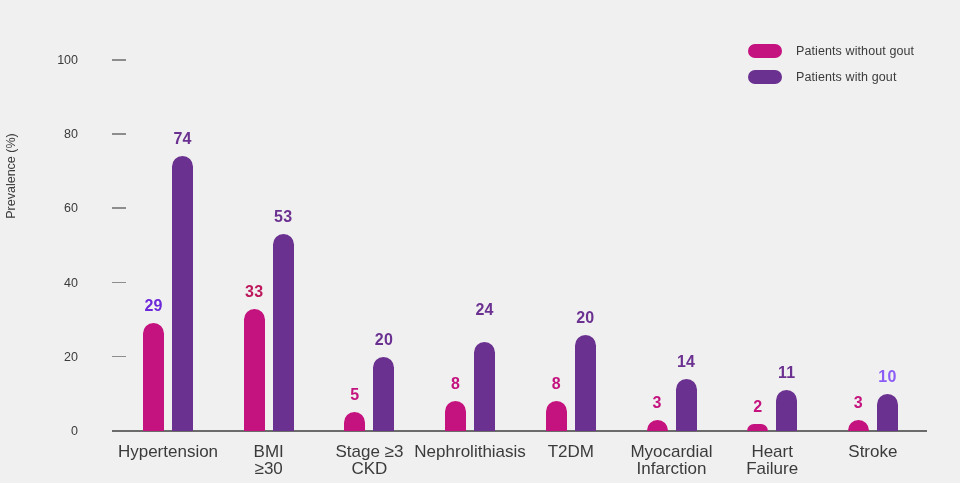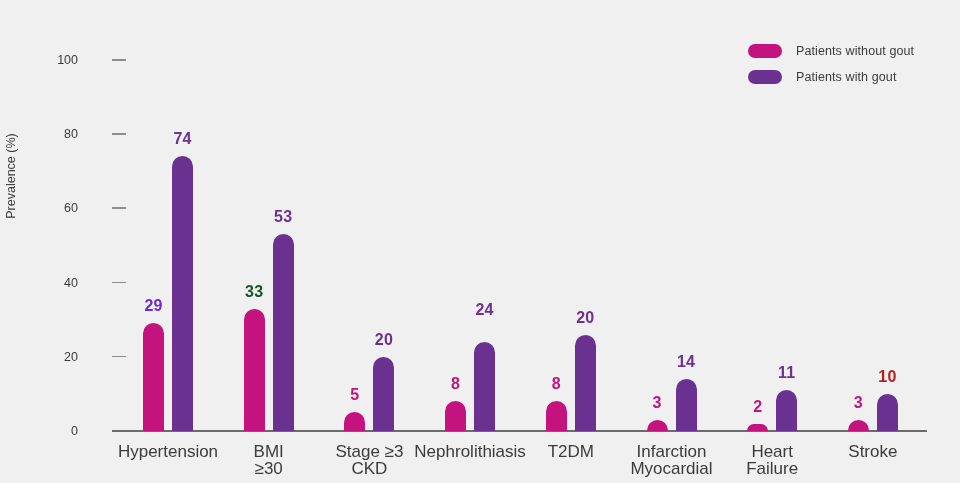--- a/index.html
+++ b/index.html
@@ -171,21 +171,21 @@
 
   <div class="bars-layer" id="bars-layer">
       <div class="bar" style="left: 143px; top: 323.41px; height: 107.59px; background: rgb(196, 18, 126);"></div>
       <div class="bar-value" style="left: 123.5px; top: 297.41px; color: #6d28d9;">29</div>
       <div class="bar" style="left: 172px; top: 156.46px; height: 274.54px; background: rgb(107, 49, 145);"></div>
       <div class="bar-value" style="left: 152.5px; top: 130.46px; color: rgb(107, 49, 145);">74</div>
       <div class="cat-label" style="left: 108px;">
         <div>Hypertension</div>
       </div>
       <div class="bar" style="left: 243.7px; top: 308.57px; height: 122.43px; background: rgb(196, 18, 126);"></div>
-      <div class="bar-value" style="left: 224.2px; top: 282.57px; color: #14532d;">33</div>
+      <div class="bar-value" style="left: 224.2px; top: 282.57px; color: #be185d;">33</div>
       <div class="bar" style="left: 272.7px; top: 234.37px; height: 196.63px; background: rgb(107, 49, 145);"></div>
       <div class="bar-value" style="left: 253.2px; top: 208.37px; color: rgb(107, 49, 145);">53</div>
       <div class="cat-label" style="left: 208.7px;">
         <div>BMI</div>
         <div>≥30</div>
       </div>
       <div class="bar" style="left: 344.4px; top: 412.45px; height: 18.55px; background: rgb(196, 18, 126);"></div>
       <div class="bar-value" style="left: 324.9px; top: 386.45px; color: rgb(196, 18, 126);">5</div>
       <div class="bar" style="left: 373.4px; top: 356.8px; height: 74.2px; background: rgb(107, 49, 145);"></div>
       <div class="bar-value" style="left: 353.9px; top: 330.8px; color: rgb(107, 49, 145);">20</div>
@@ -205,35 +205,35 @@
       <div class="bar" style="left: 574.8px; top: 334.54px; height: 96.46px; background: rgb(107, 49, 145);"></div>
       <div class="bar-value" style="left: 555.3px; top: 308.54px; color: rgb(107, 49, 145);">20</div>
       <div class="cat-label" style="left: 510.8px;">
         <div>T2DM</div>
       </div>
       <div class="bar" style="left: 646.5px; top: 419.87px; height: 11.13px; background: rgb(196, 18, 126);"></div>
       <div class="bar-value" style="left: 627px; top: 393.87px; color: rgb(196, 18, 126);">3</div>
       <div class="bar" style="left: 675.5px; top: 379.06px; height: 51.94px; background: rgb(107, 49, 145);"></div>
       <div class="bar-value" style="left: 656px; top: 353.06px; color: rgb(107, 49, 145);">14</div>
       <div class="cat-label" style="left: 611.5px;">
+        <div>Myocardial</div>
         <div>Infarction</div>
-        <div>Myocardial</div>
       </div>
       <div class="bar" style="left: 747.2px; top: 423.58px; height: 7.42px; background: rgb(196, 18, 126);"></div>
       <div class="bar-value" style="left: 727.7px; top: 397.58px; color: rgb(196, 18, 126);">2</div>
       <div class="bar" style="left: 776.2px; top: 390.19px; height: 40.81px; background: rgb(107, 49, 145);"></div>
       <div class="bar-value" style="left: 756.7px; top: 364.19px; color: rgb(107, 49, 145);">11</div>
       <div class="cat-label" style="left: 712.2px;">
         <div>Heart</div>
         <div>Failure</div>
       </div>
       <div class="bar" style="left: 847.9px; top: 419.87px; height: 11.13px; background: rgb(196, 18, 126);"></div>
       <div class="bar-value" style="left: 828.4px; top: 393.87px; color: rgb(196, 18, 126);">3</div>
       <div class="bar" style="left: 876.9px; top: 393.9px; height: 37.1px; background: rgb(107, 49, 145);"></div>
-      <div class="bar-value" style="left: 857.4px; top: 367.9px; color: #b91c1c;">10</div>
+      <div class="bar-value" style="left: 857.4px; top: 367.9px; color: #8b5cf6;">10</div>
       <div class="cat-label" style="left: 812.9px;">
         <div>Stroke</div>
       </div>
     </div>
 
   <div class="legend" id="legend">
       <div class="legend-row">
         <div class="legend-swatch" style="background: rgb(196, 18, 126);"></div>
         <div class="legend-label">Patients without gout</div>
       </div>

